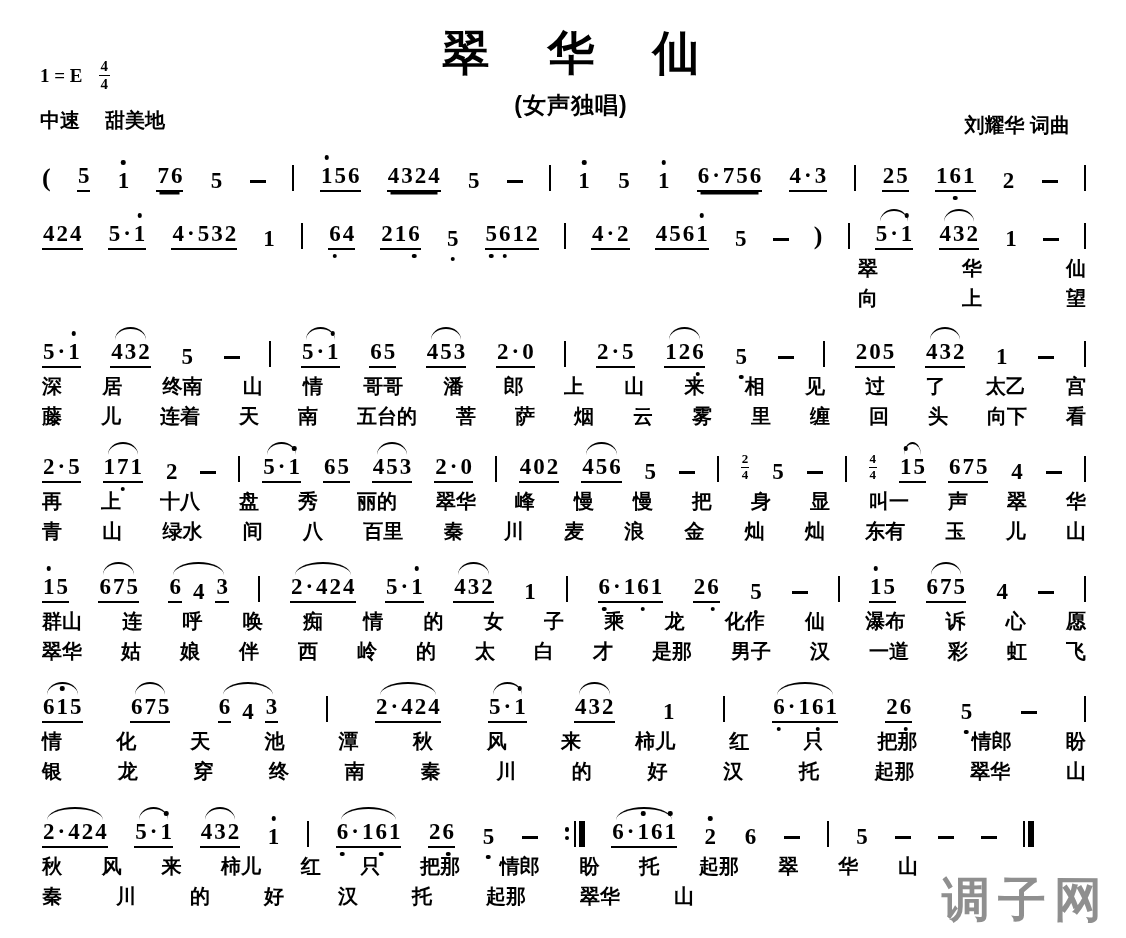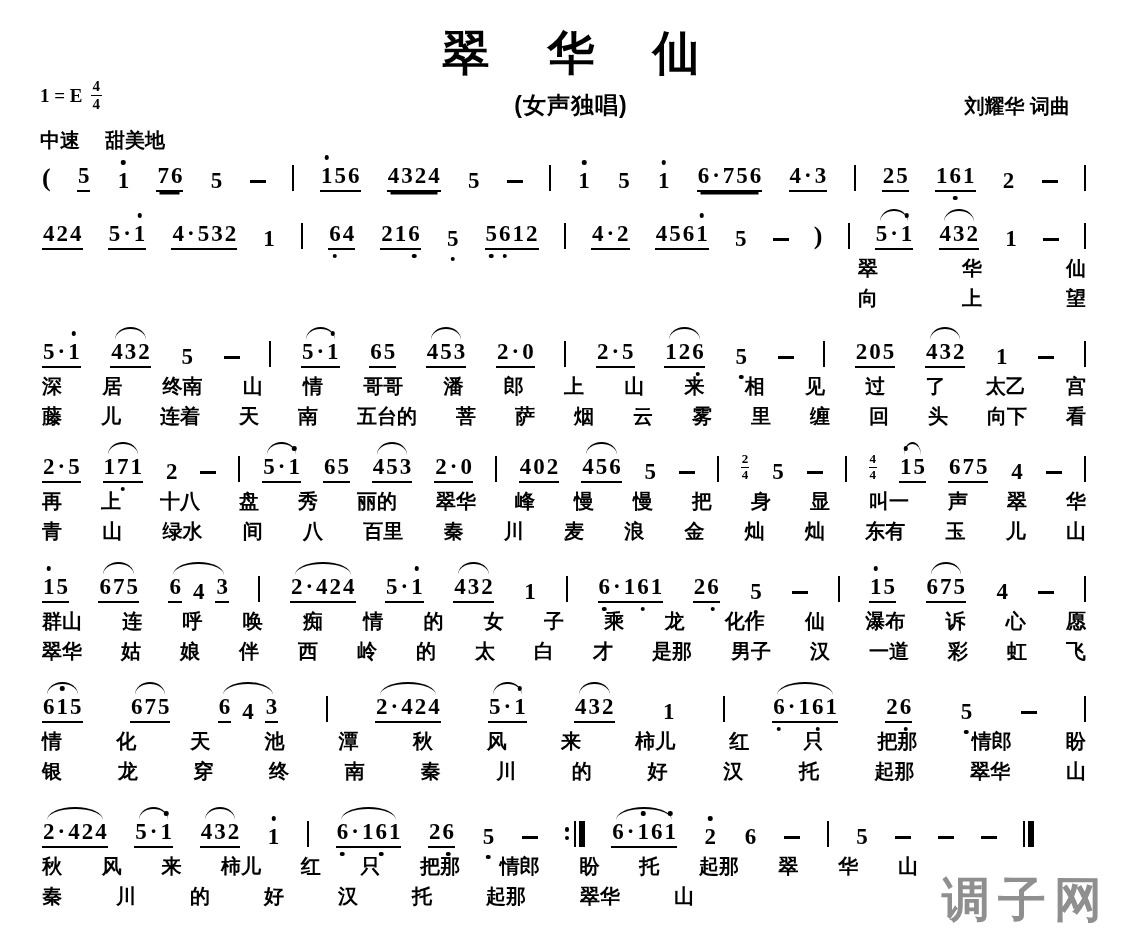--- a/index.html
+++ b/index.html
@@ -5,27 +5,27 @@
   html,body{margin:0;padding:0;background:#fff;}
   .page{position:relative;width:1126px;height:938px;background:#ffffff;color:#000;
         font-family:"Liberation Sans",sans-serif;overflow:hidden;}
 
   
   .title{position:absolute;top:14px;left:0;width:100%;text-align:center;margin:8px;
          font:bold 47px "Liberation Serif",serif;letter-spacing:58px;text-indent:58px;}
   .subtitle{position:absolute;top:90px;left:8px;width:100%;text-align:center;
             font:bold 23px "Liberation Sans",sans-serif;letter-spacing:1px;}
   .meta{position:absolute;left:40px;top:58px;}
-  .key-row{display:flex;align-items:center;gap:8px;font:bold 19px "Liberation Serif",serif;margin-top:20px;}
+  .key-row{display:flex;align-items:center;gap:16px;font:bold 19px "Liberation Serif",serif;}
   .frac{display:inline-flex;flex-direction:column;align-items:center;line-height:1.05;
         font:bold 15px "Liberation Serif",serif;}
   .frac i{font-style:normal;padding:0 2px;}
   .frac i:first-child{border-bottom:1.8px solid #000;}
   .tempo-row{margin-top:14px;display:flex;gap:25px;font:bold 20px "Liberation Sans",sans-serif;}
-  .credit{position:absolute;right:56px;top:93px;font:bold 20px "Liberation Sans",sans-serif;}
+  .credit{position:absolute;right:56px;top:112px;font:bold 20px "Liberation Sans",sans-serif;}
 
   
   .line{position:absolute;left:42px;right:40px;}
   .line-1{top:150px;} .line-2{top:208px;} .line-3{top:326px;} .line-4{top:441px;}
   .line-5{top:561px;} .line-6{top:681px;} .line-7{top:806px;}
 
   .notes-row{display:flex;justify-content:space-between;align-items:flex-end;min-height:42px;}
   .line-7 .notes-row{padding-right:52px;}
 
   .note{display:inline-flex;align-items:flex-end;gap:2px;position:relative;

